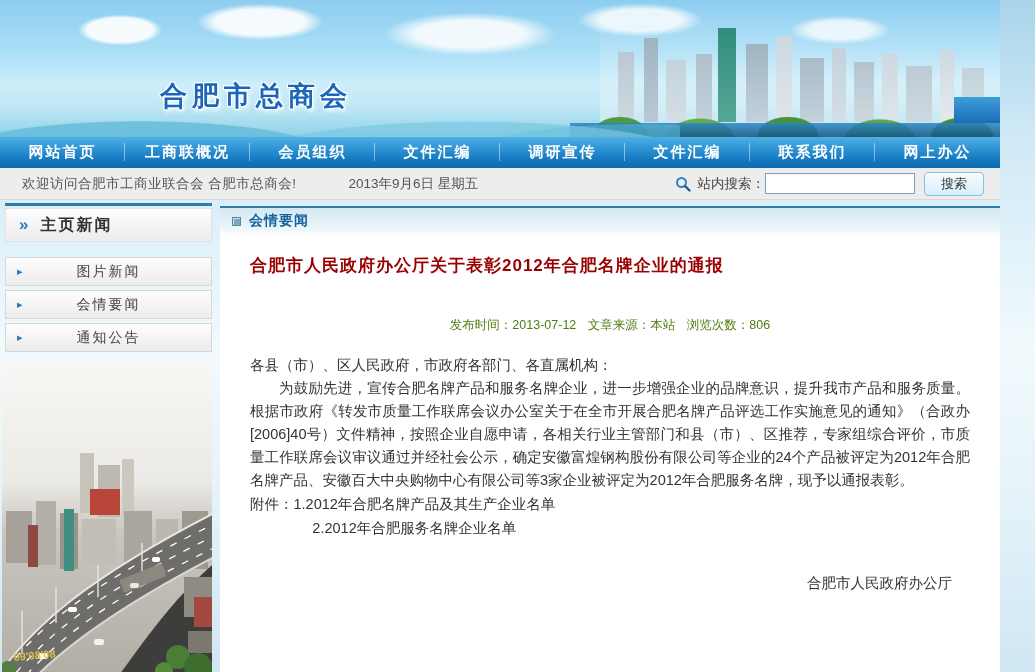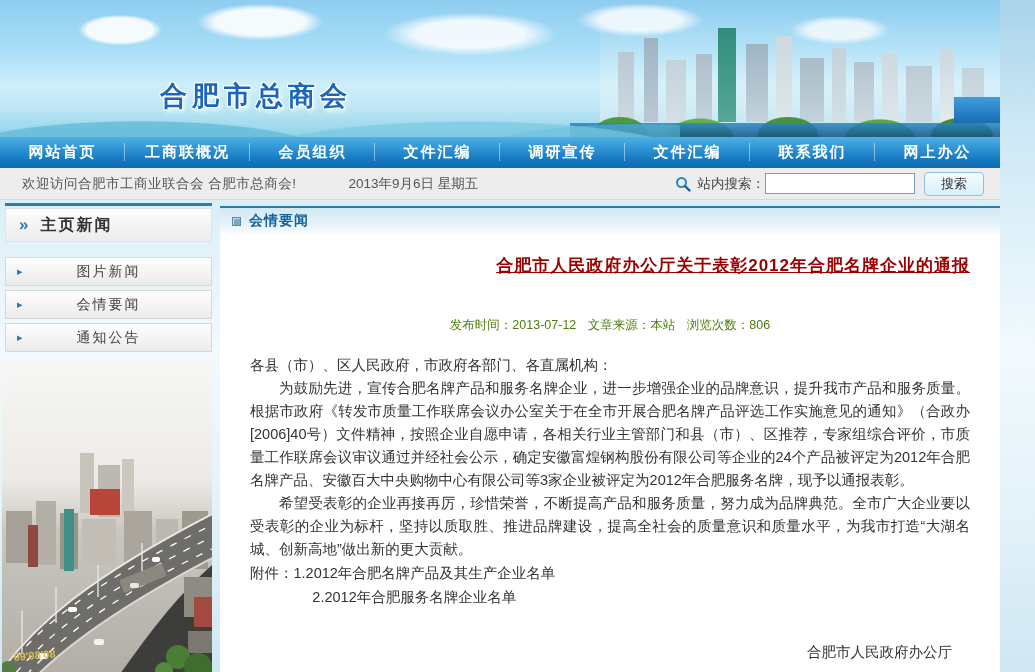--- a/index.html
+++ b/index.html
@@ -101,21 +101,21 @@
     display:flex; align-items:center; justify-content:space-between; padding:0 12px; }
   .bc-left { display:flex; align-items:center; }
   .bc-ico { width:9px; height:9px; background:#7fa8bf; border:1px solid #5a89a3; margin-right:8px;
     box-shadow:inset 1px 1px 0 #c8dde8; }
   .bc-section { font-size:14px; font-weight:bold; color:#16649e; letter-spacing:1px; }
   .bc-right { font-size:12.5px; color:#333; }
   .bc-right span { margin:0 1px; }
   .bc-link { cursor:pointer; }
 
   .article { padding:20px 30px 0 30px; color:#333; }
-  .a-title { text-align:right; font-size:17px; font-weight:bold; color:#9a0000; letter-spacing:1px;text-decoration:underline; }
+  .a-title { text-align:left; font-size:17px; font-weight:bold; color:#9a0000; letter-spacing:1px; }
   .a-meta { text-align:center; margin-top:40px; font-size:12.5px; color:#4d7c0f; }
   .a-meta span { margin:0 4px; }
   .a-body { margin-top:20px; font-size:14.5px; line-height:23px; text-align:justify; }
   .a-body p.indent { text-indent:2em; }
   .a-attach { font-size:14.5px; line-height:24px; }
   .a-attach .row2 { padding-left:4.3em; }
   .a-sign { margin-top:30px; text-align:right; padding-right:18px; font-size:14.5px; line-height:26px; }
 </style>
 </head>
 <body>
@@ -249,21 +249,20 @@
   <div class="article">
     <div class="a-title">合肥市人民政府办公厅关于表彰2012年合肥名牌企业的通报</div>
     <div class="a-meta">
       <span>发布时间：2013-07-12</span>
       <span>文章来源：本站</span>
       <span>浏览次数：806</span>
     </div>
     <div class="a-body">
       <p>各县（市）、区人民政府，市政府各部门、各直属机构：</p>
       <p class="indent">为鼓励先进，宣传合肥名牌产品和服务名牌企业，进一步增强企业的品牌意识，提升我市产品和服务质量。根据市政府《转发市质量工作联席会议办公室关于在全市开展合肥名牌产品评选工作实施意见的通知》（合政办[2006]40号）文件精神，按照企业自愿申请，各相关行业主管部门和县（市）、区推荐，专家组综合评价，市质量工作联席会议审议通过并经社会公示，确定安徽富煌钢构股份有限公司等企业的24个产品被评定为2012年合肥名牌产品、安徽百大中央购物中心有限公司等3家企业被评定为2012年合肥服务名牌，现予以通报表彰。</p>
-      <p class="indent">希望受表彰的企业再接再厉，珍惜荣誉，不断提高产品和服务质量，努力成为品牌典范。全市广大企业要以受表彰的企业为标杆，坚持以质取胜、推进品牌建设，提高全社会的质量意识和质量水平，为我市打造“大湖名城、创新高地”做出新的更大贡献。</p>
     </div>
     <div class="a-attach">
       <div>
         <span>附件：</span><span>1.2012年合肥名牌产品及其生产企业名单</span>
       </div>
       <div class="row2">
         <span>2.2012年合肥服务名牌企业名单</span>
       </div>
     </div>
     <div class="a-sign">

